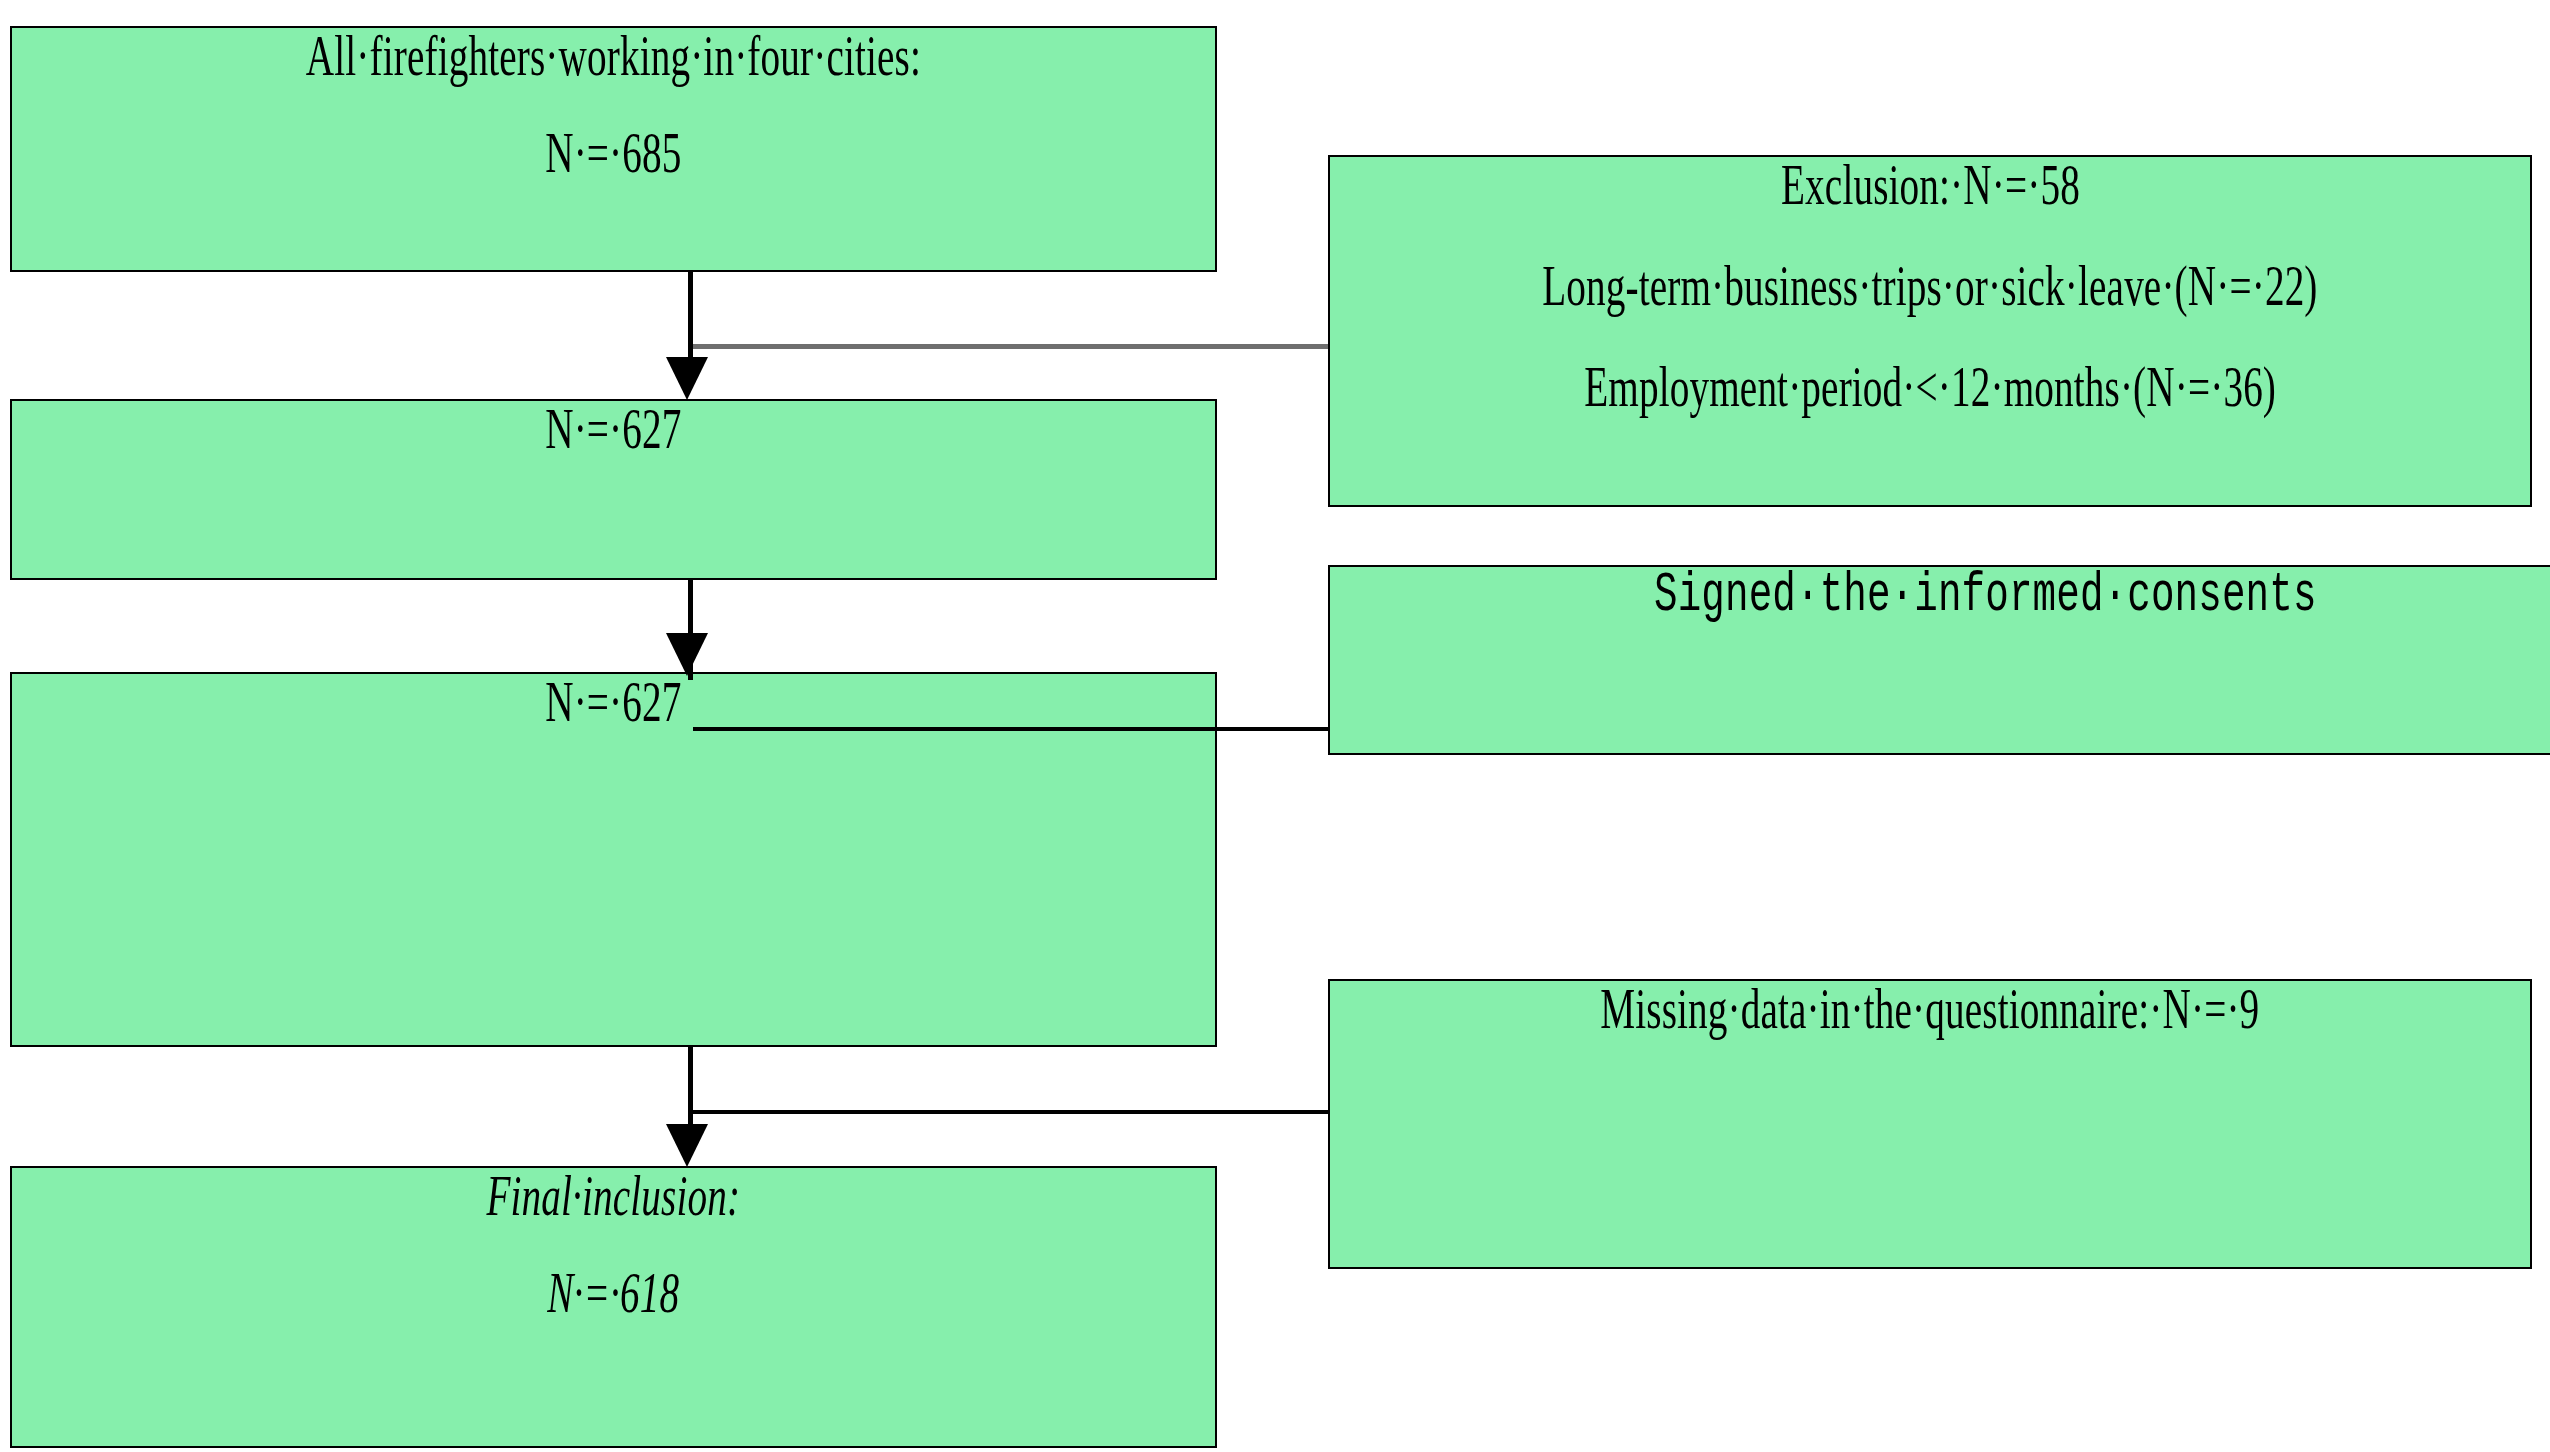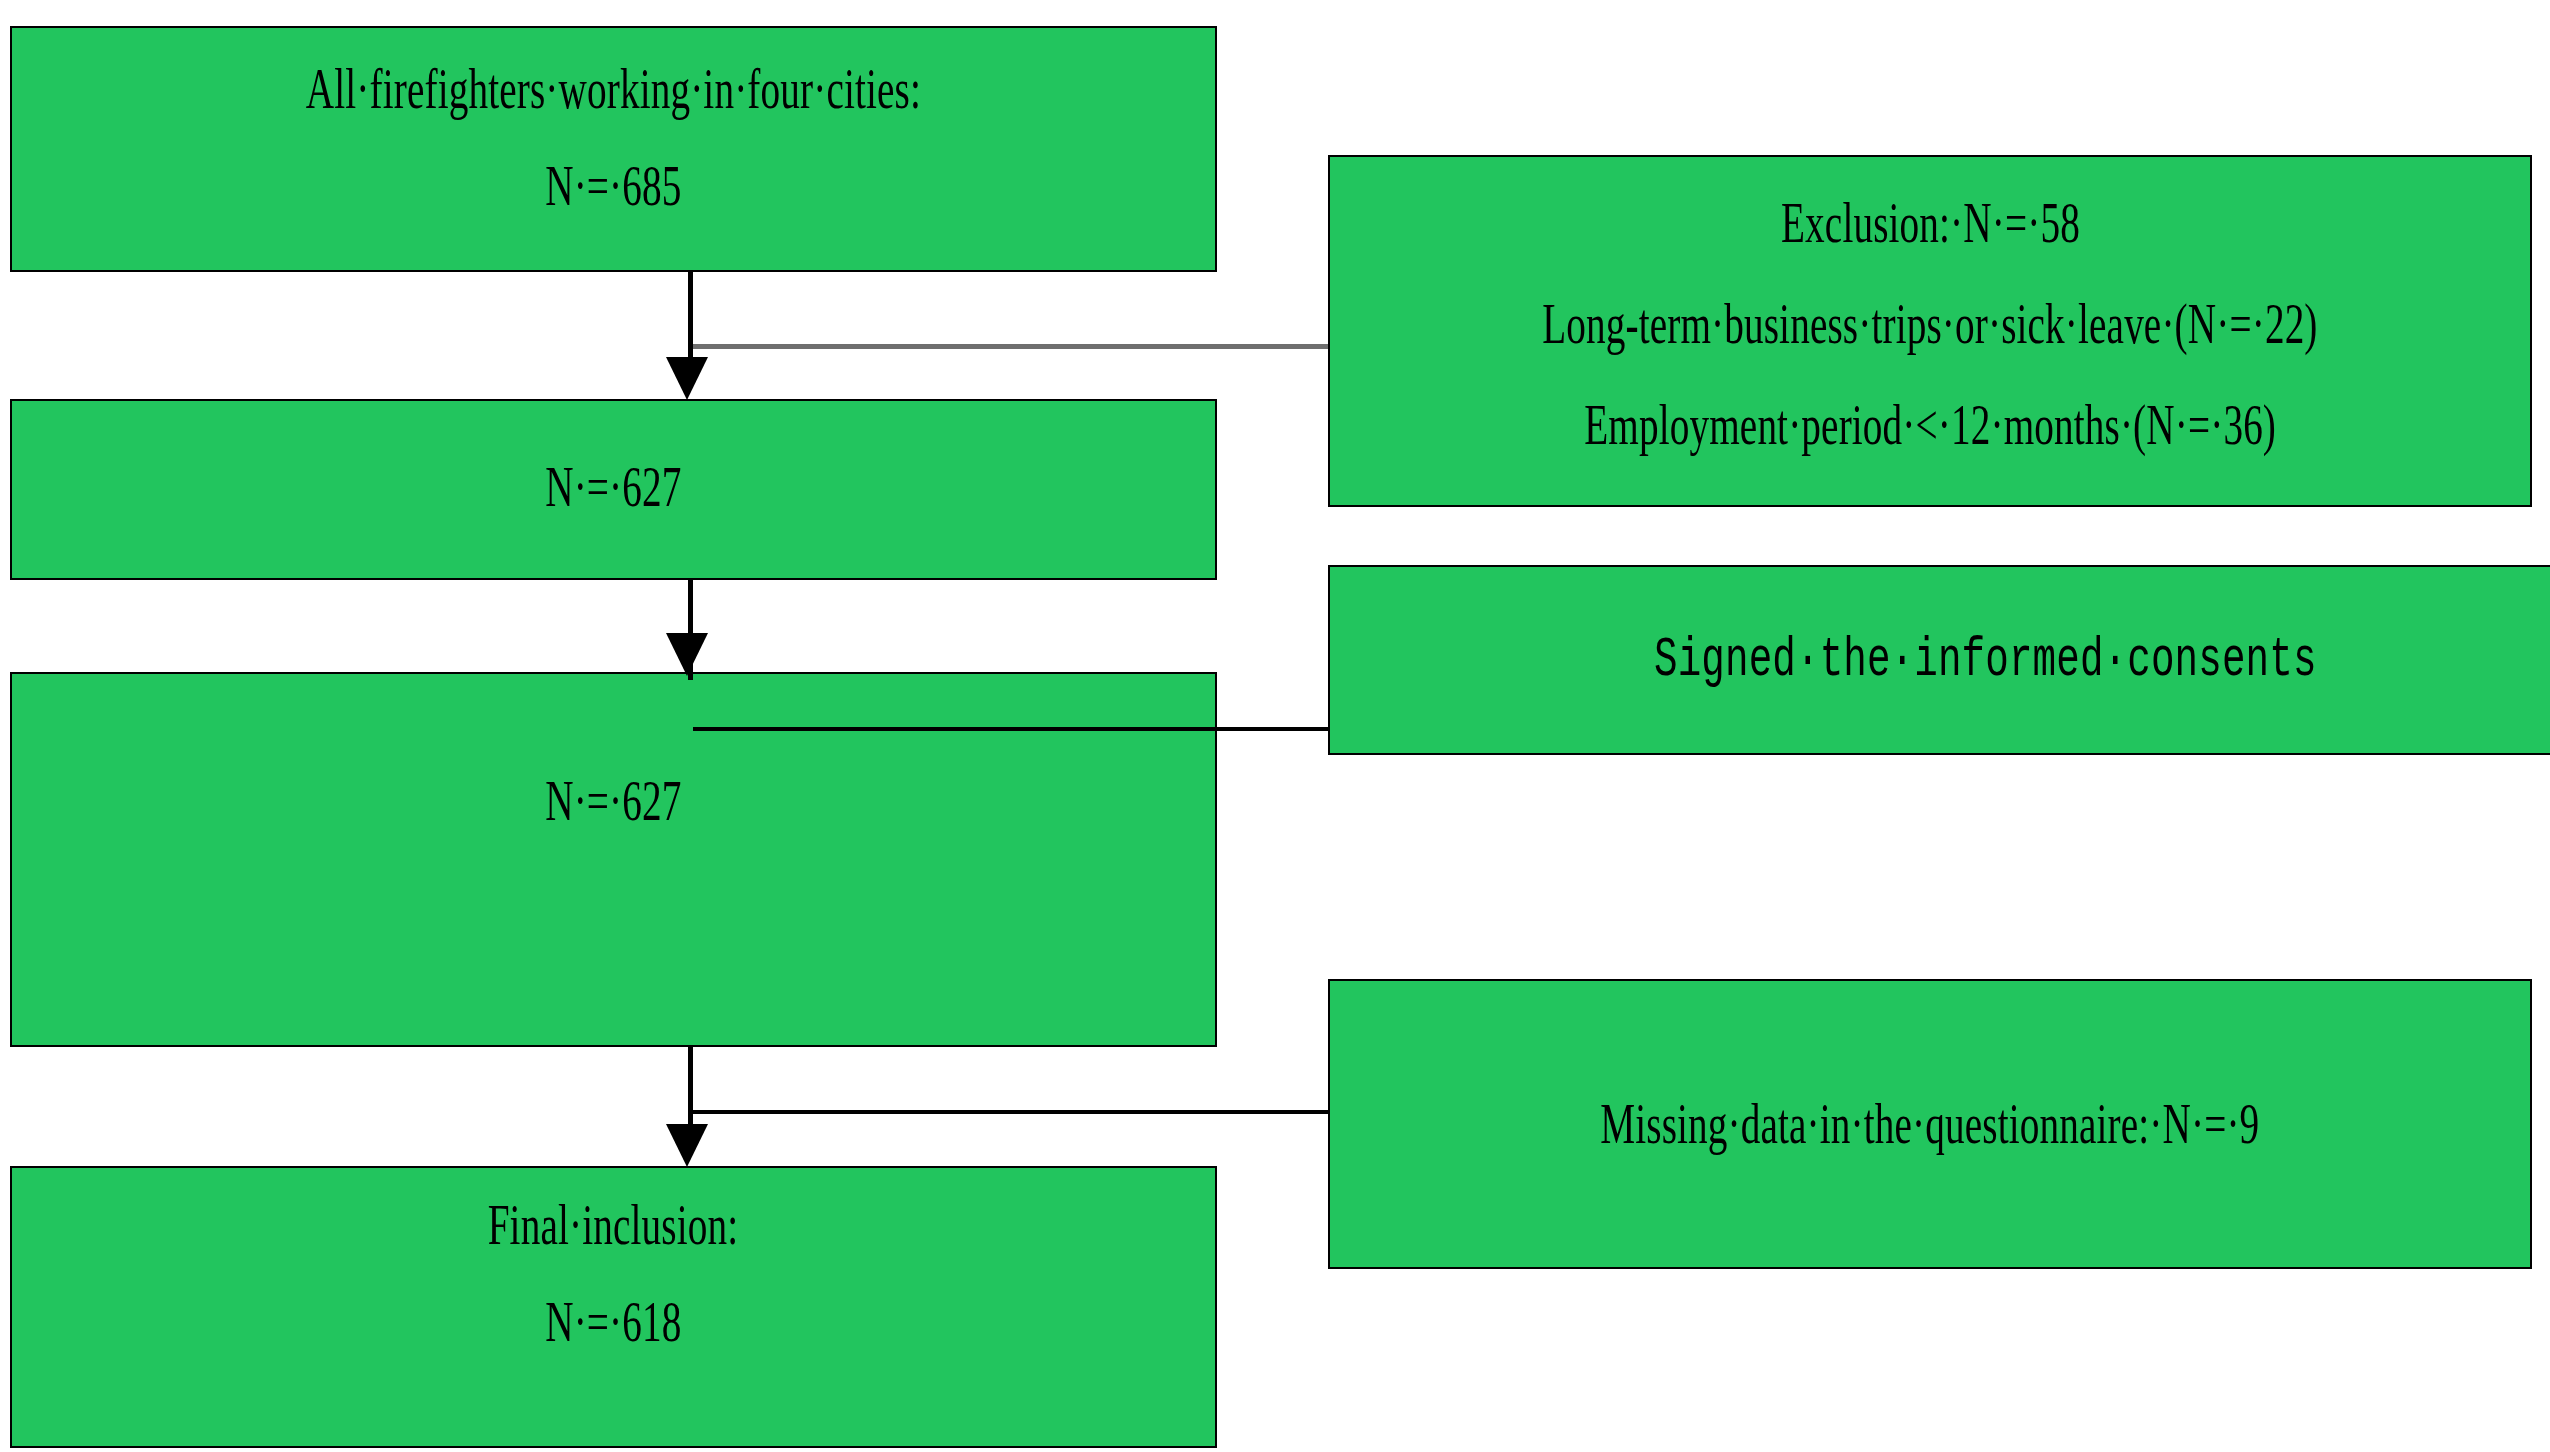--- a/index.html
+++ b/index.html
@@ -13,25 +13,24 @@
     width: 2550px;
     height: 1452px;
     background: #ffffff;
     font-family: "Liberation Serif", "DejaVu Serif", serif;
     overflow: hidden;
   }
   .node {
     position: absolute;
     box-sizing: border-box;
     border: 2.9px solid #000000;
-    background: #22c55e;
+    background: #86efac;
     display: flex;
     flex-direction: column;
     align-items: center;
-    justify-content: center;
   }
   .node .line {
     display: block;
     color: #000000;
     font-size: 56px;
     line-height: 1.0;
     white-space: pre;
     text-align: center;
     transform: scaleX(0.70);
     transform-origin: center center;
@@ -40,21 +39,21 @@
   .node .line + .line {
     margin-top: 41px;
   }
   .node.multi .line + .line {
     margin-top: 45px;
   }
   
   #node-source   { left: 9.7px;  top: 26px;   width: 1207px; height: 246px; }
   #node-eligible { left: 9.7px;  top: 399px;  width: 1207px; height: 181px; }
   #node-consent  { left: 9.7px;  top: 672px;  width: 1207px; height: 375px; }
-  #node-final    { left: 9.7px;  top: 1166px; width: 1207px; height: 282px; }
+  #node-final    { left: 9.7px;  top: 1166px; width: 1207px; height: 282px; font-style: italic; }
 
   #node-source   .stack { padding-bottom: 23px; }
   #node-eligible .stack { padding-bottom: 5.8px; }
   #node-consent  .stack { padding-bottom: 117px; }
   #node-final    .stack { padding-bottom: 68px; }
 
   .stack {
     display: flex;
     flex-direction: column;
     align-items: center;

